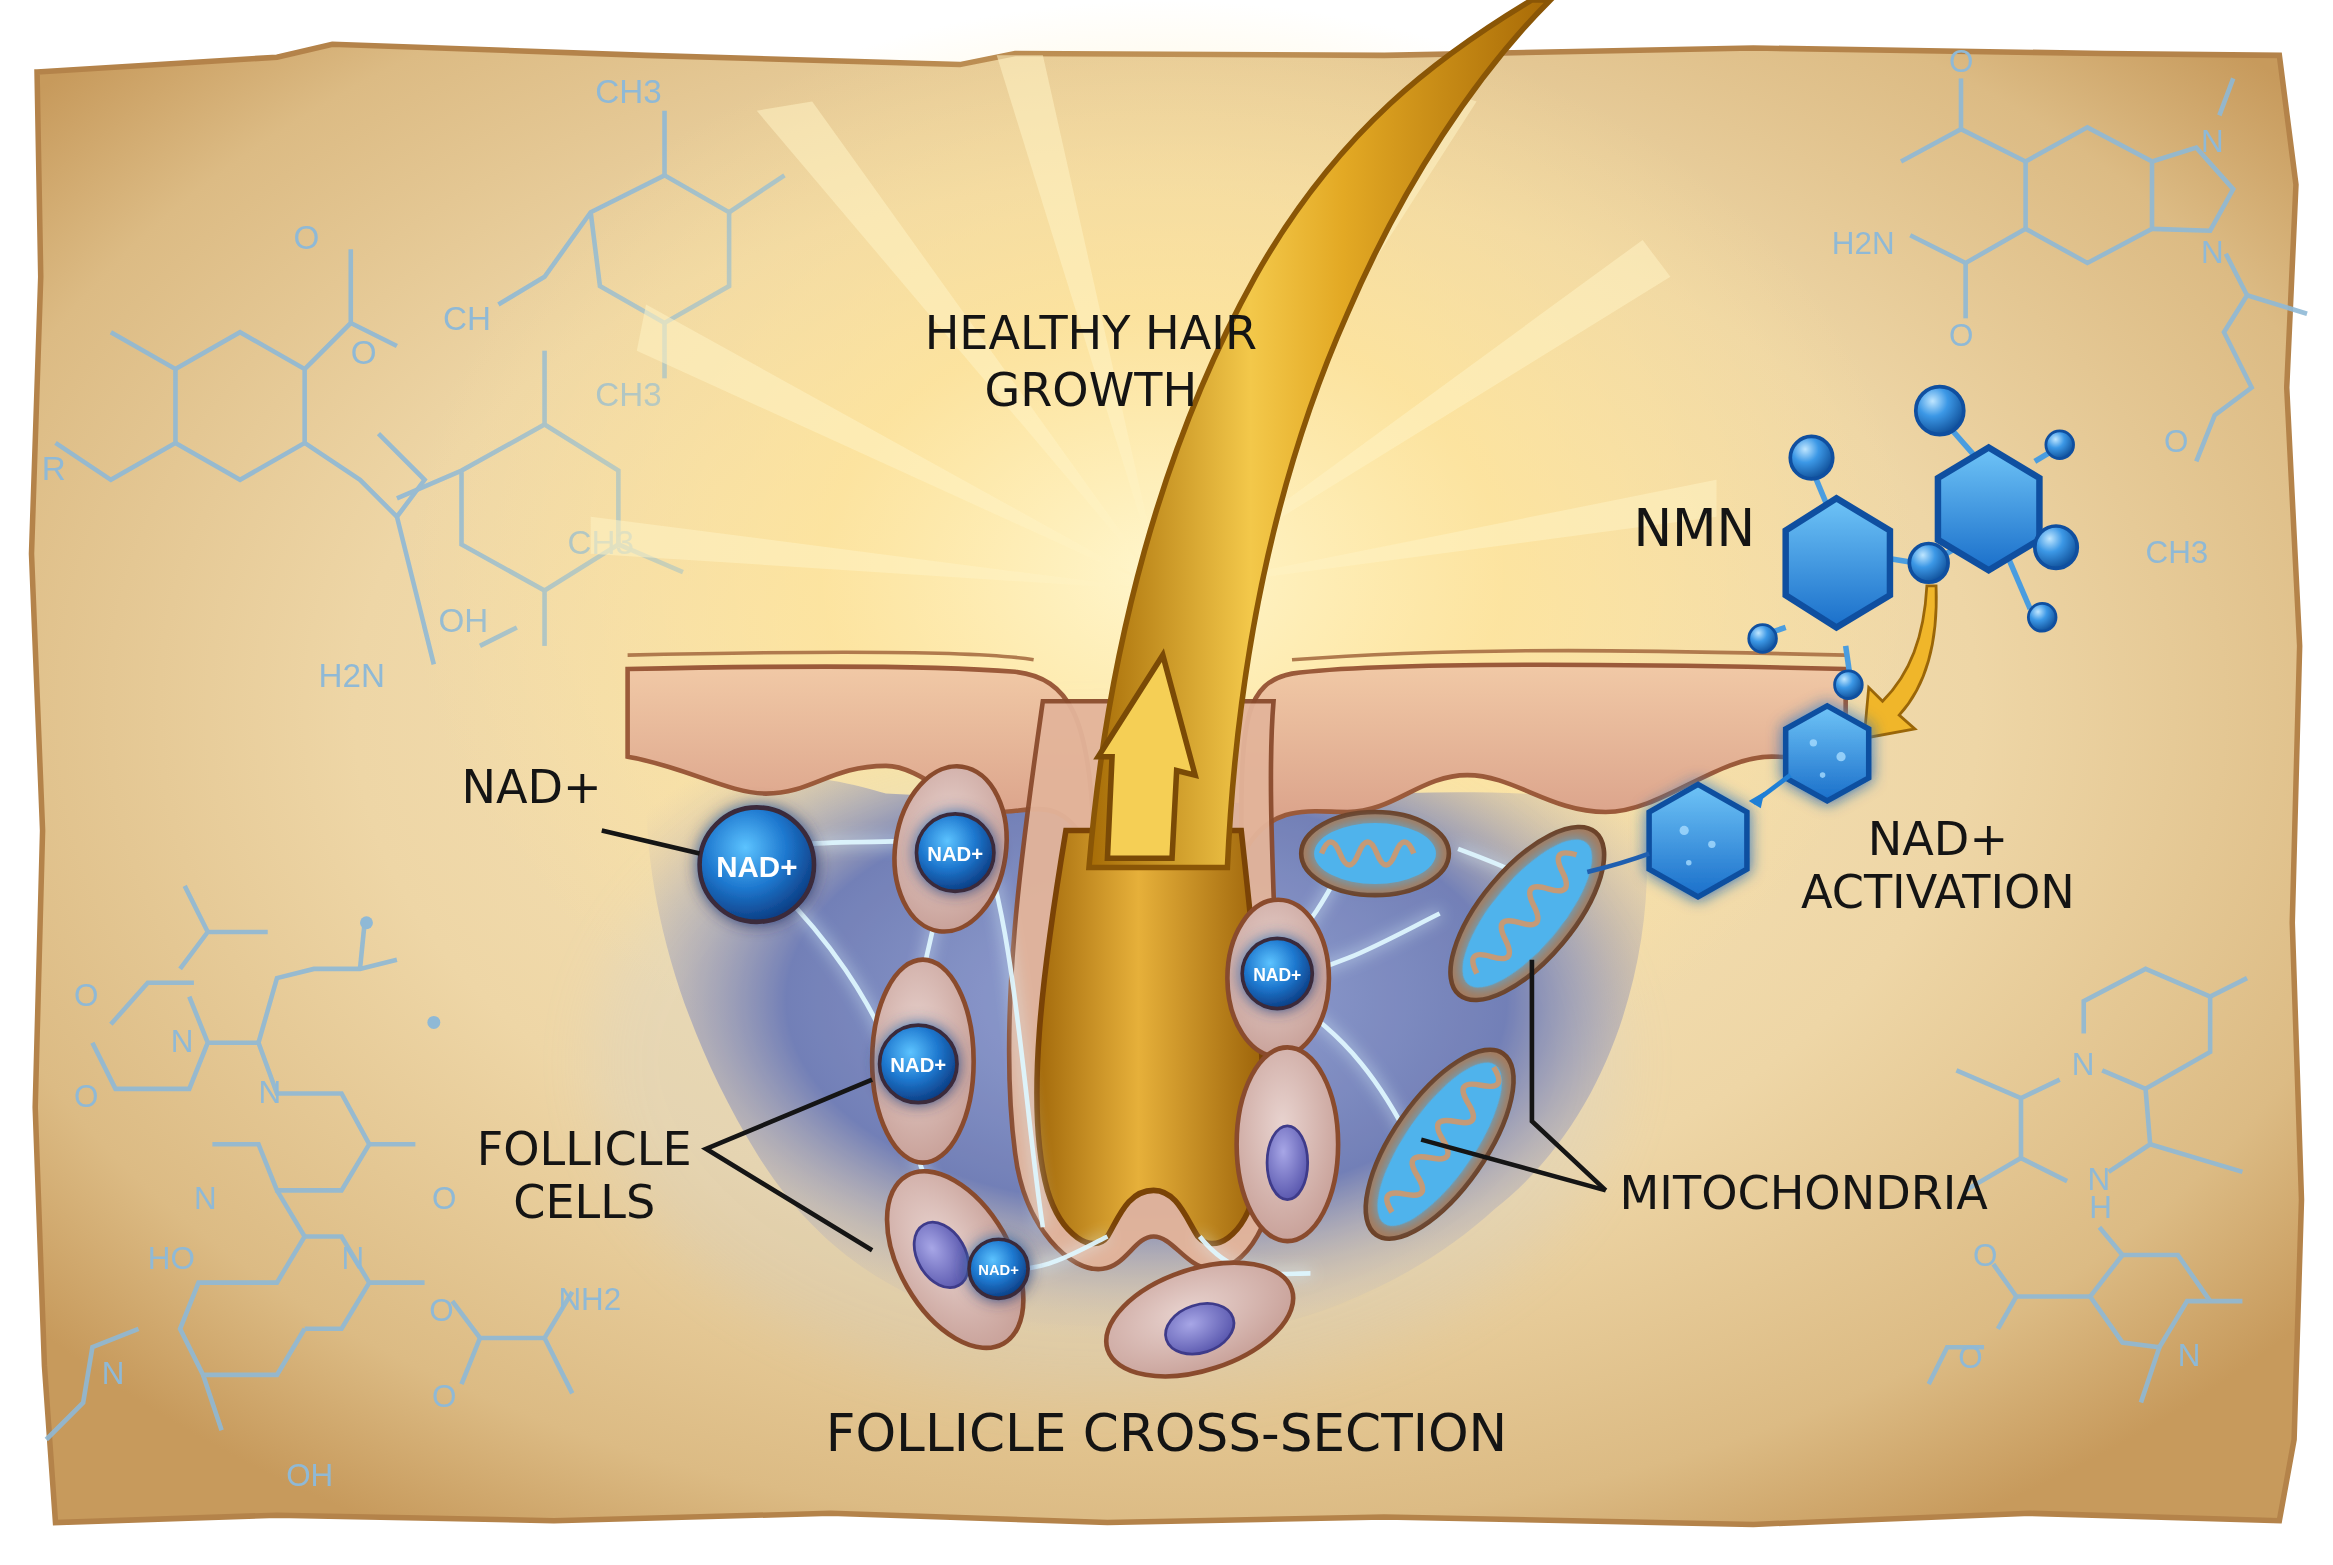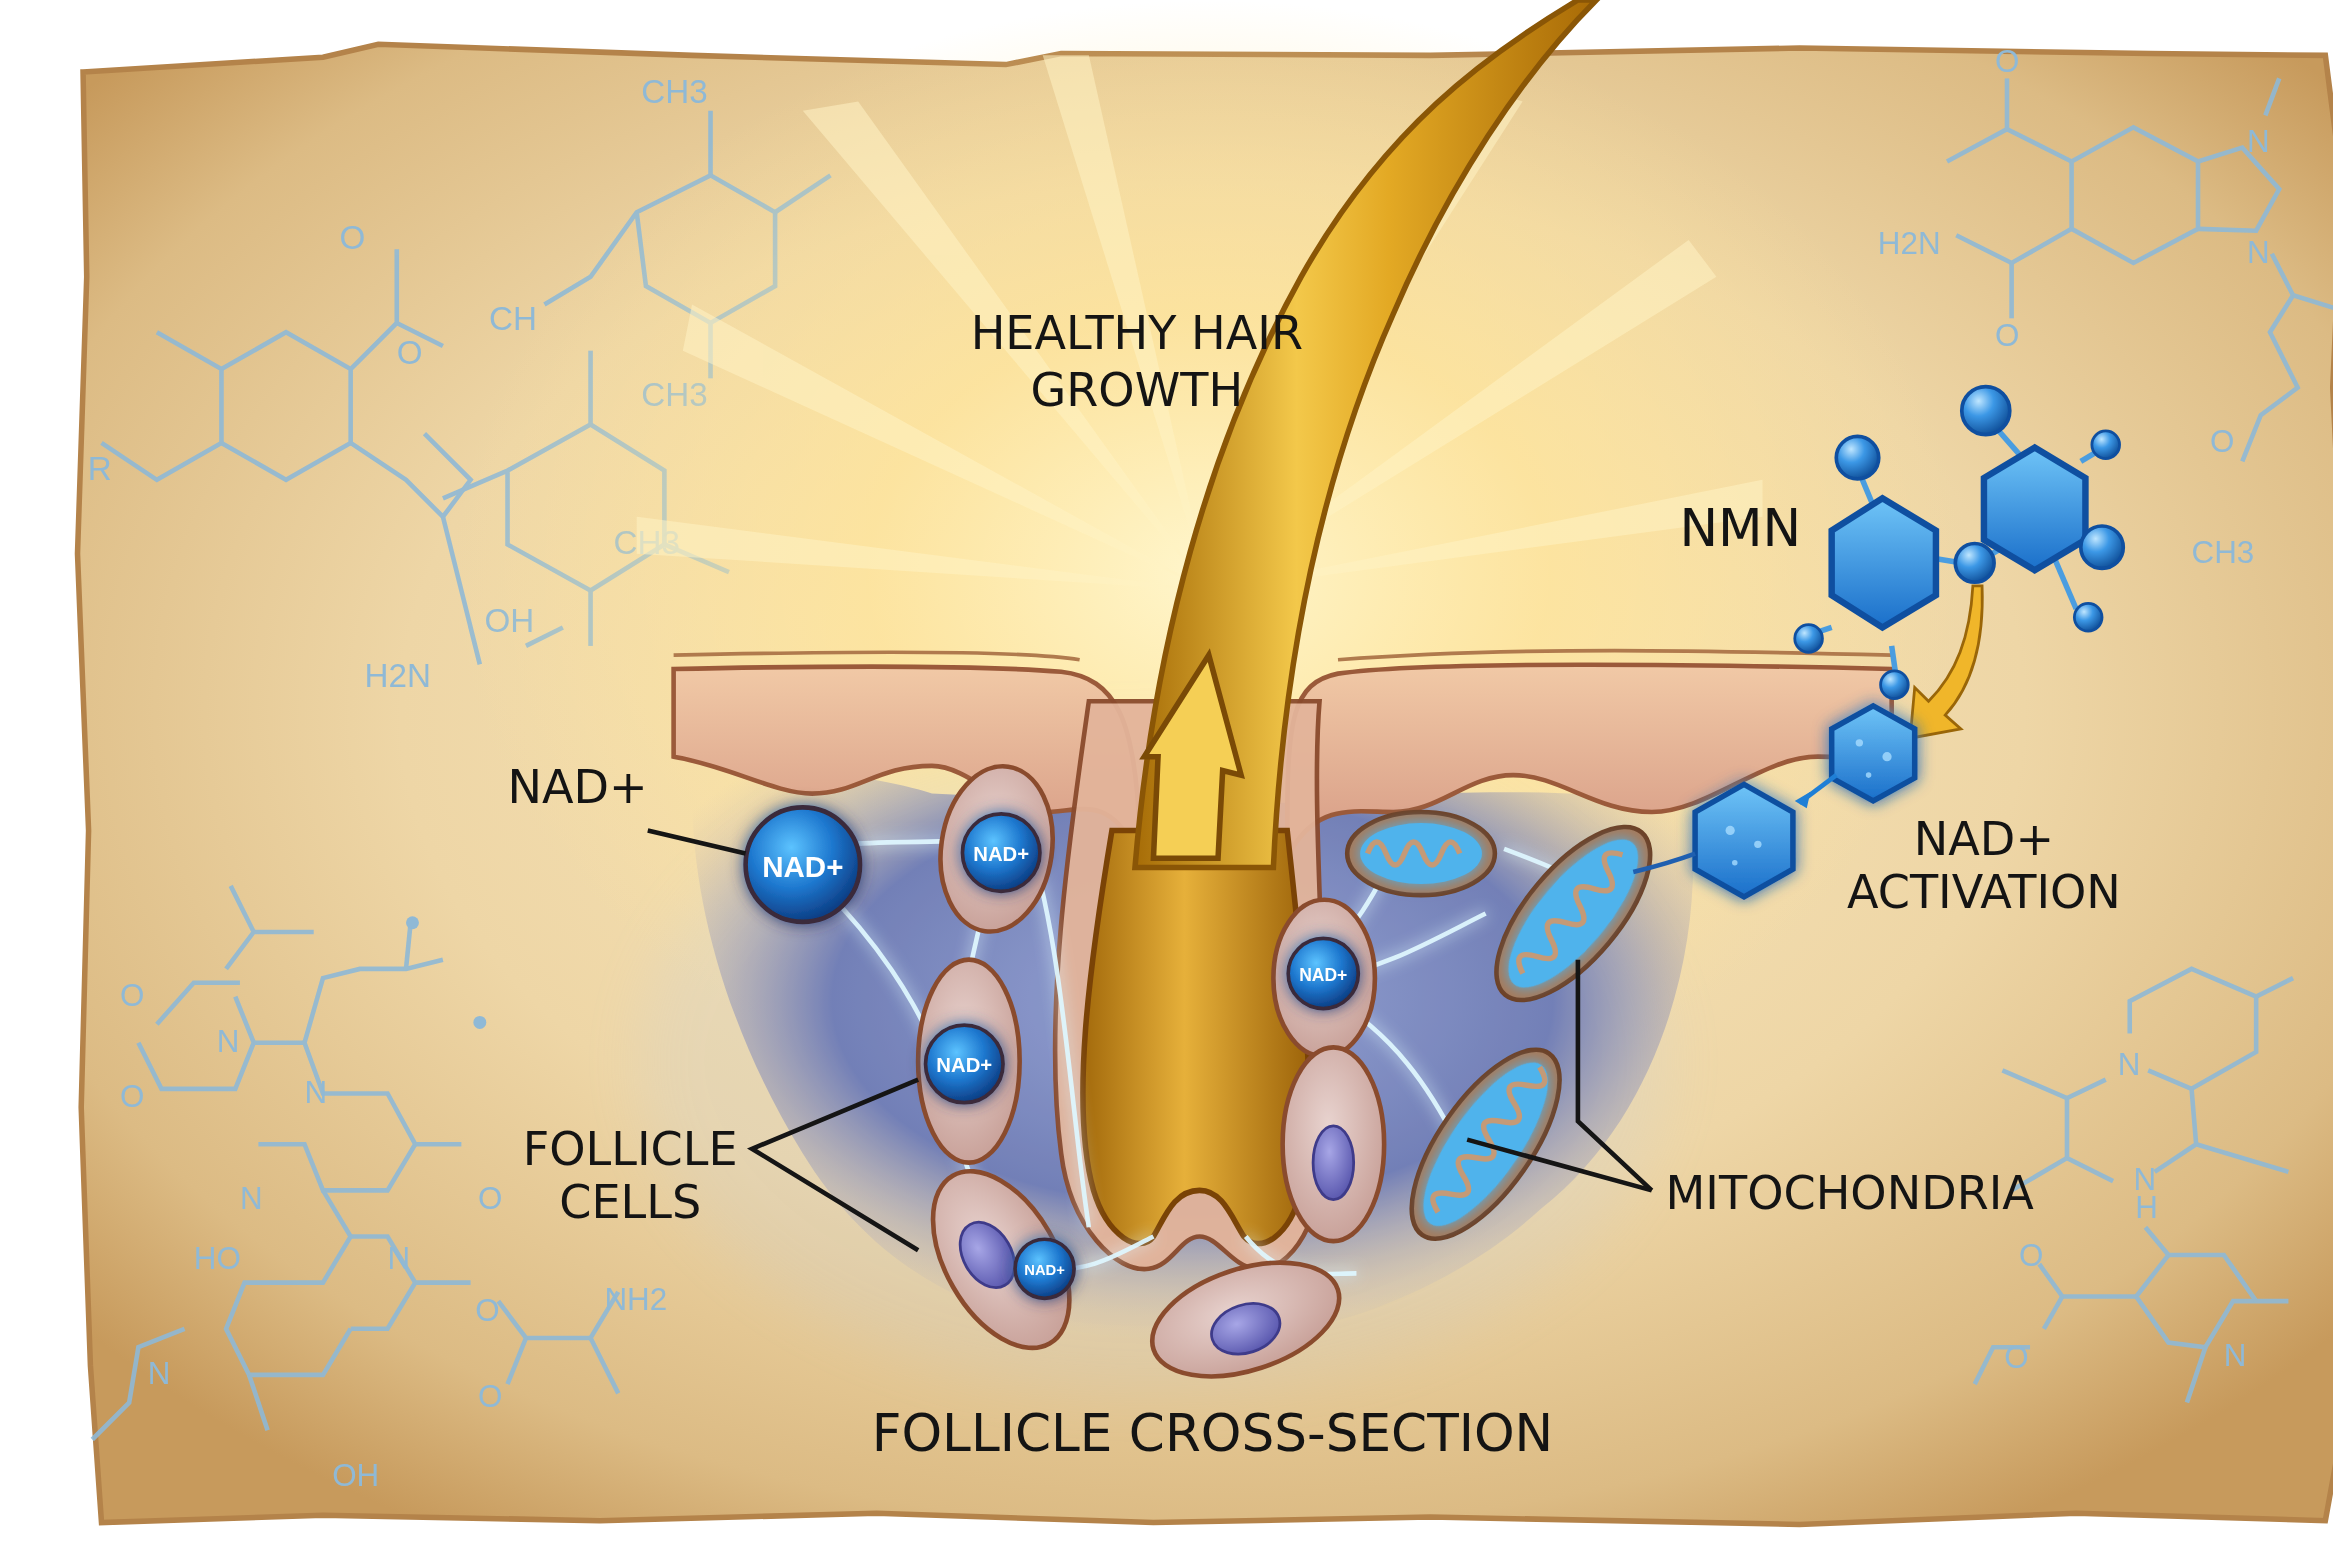--- a/index.html
+++ b/index.html
@@ -1,17 +1,17 @@
 <!DOCTYPE html>
 <html style="font-size:14.8px"><head>
 <meta charset="utf-8">
 <style>
   html, body { margin:0; padding:0; background:#ffffff; }
   body { width:2333px; height:1565px; overflow:hidden; position:relative; }
-  #stage { position:absolute; left:0; top:0; width:1982px; height:1565px;margin-left:46px; }
+  #stage { position:absolute; left:0; top:0; width:1982px; height:1565px; }
   svg text { font-family: "DejaVu Sans", "Liberation Sans", sans-serif; }
   .lbl { fill:#141414; }
   .chem { fill:#8fb9d6; font-family:"Liberation Sans", sans-serif; }
   .nadtxt { fill:#ffffff; font-family:"Liberation Sans", sans-serif; font-weight:bold; }
 </style>
 </head>
 <body>
 
 <div id="stage">
 <svg width="2333" height="1565" viewBox="0 0 2528 1696" xmlns="http://www.w3.org/2000/svg">

